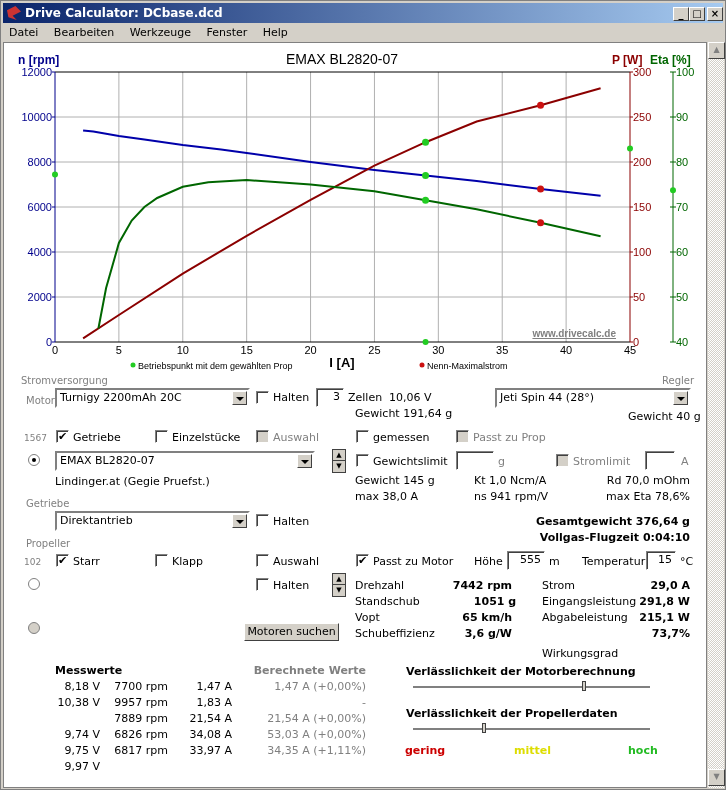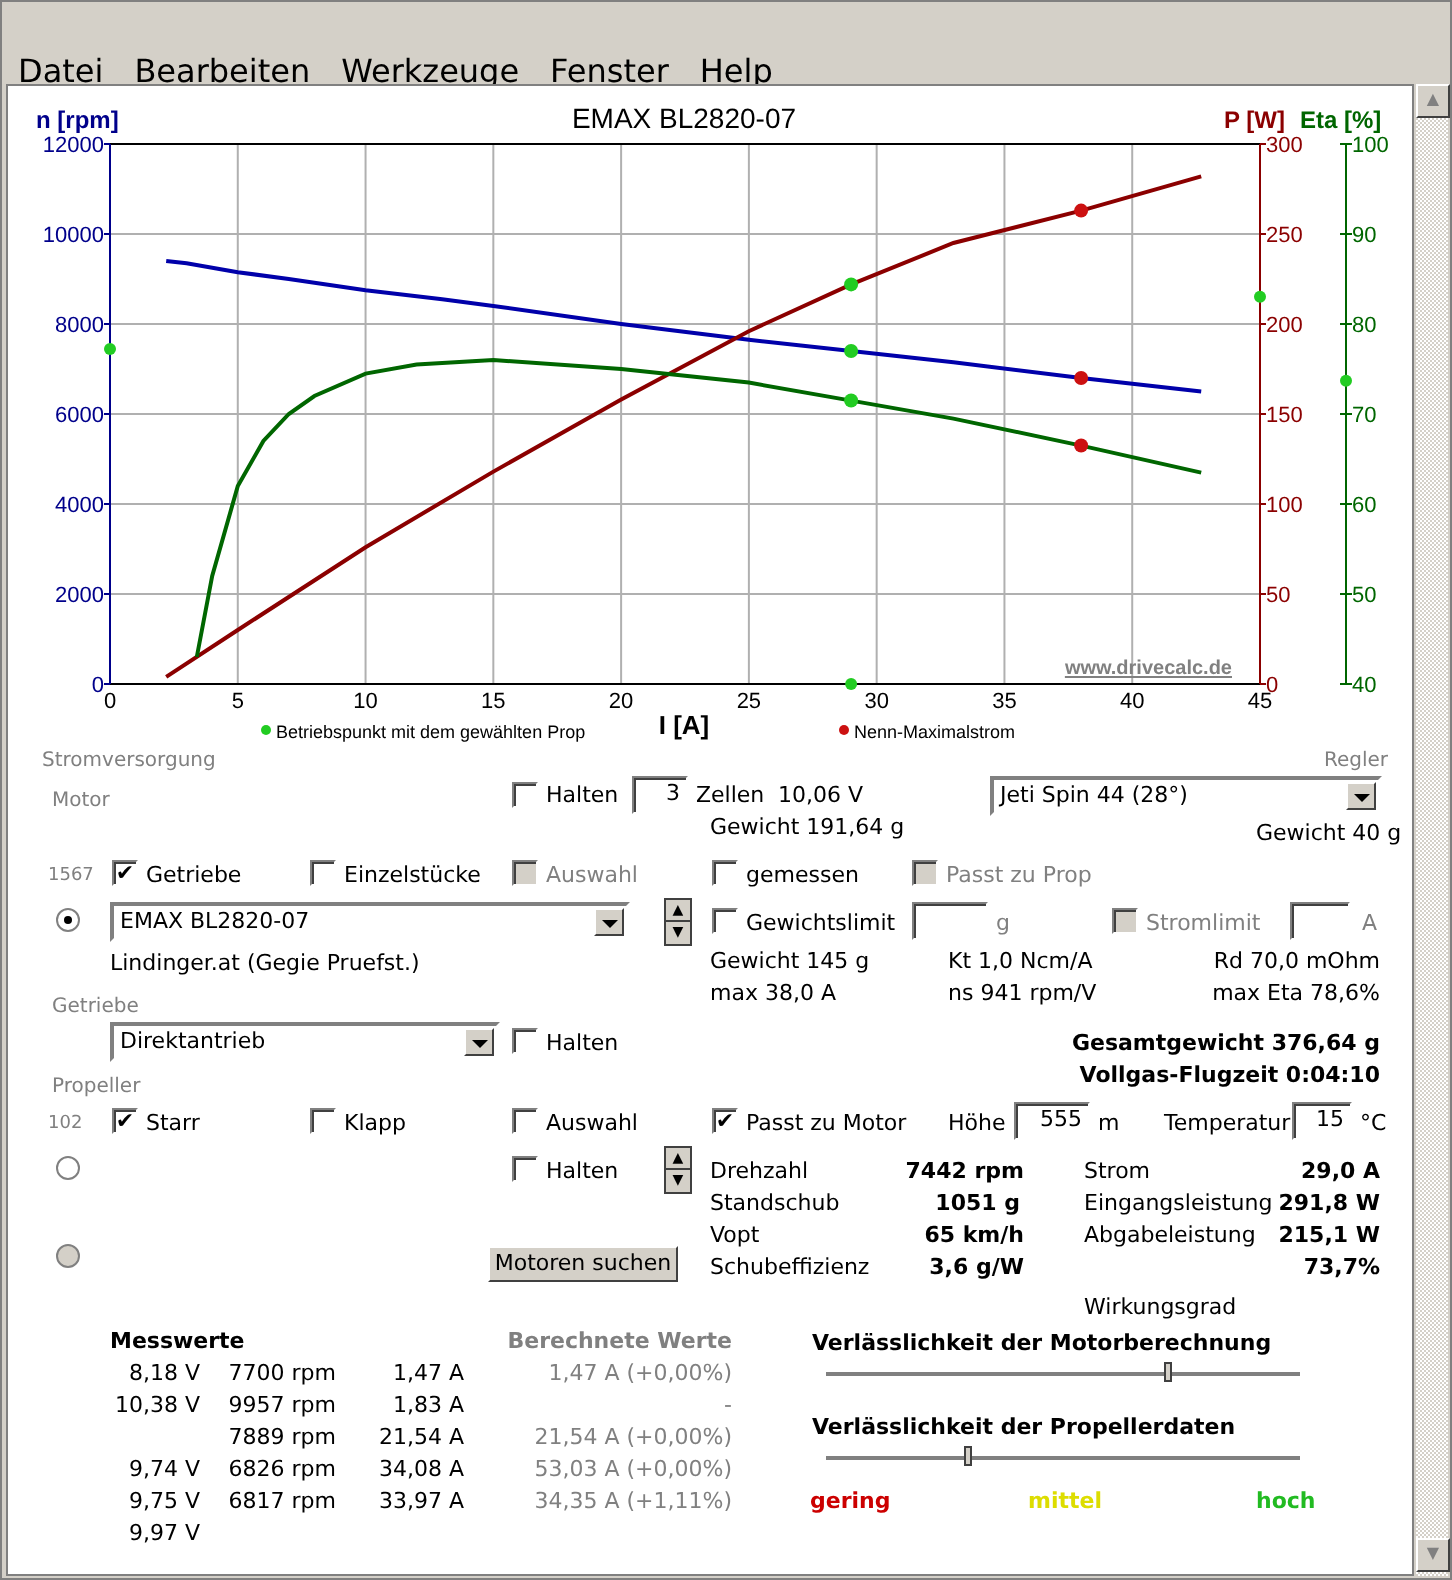--- a/index.html
+++ b/index.html
@@ -2,21 +2,21 @@
 <html><head>
 <meta charset="utf-8">
 <style>
   * { box-sizing: border-box; }
   body { margin:0; padding:0; width:726px; height:790px; overflow:hidden; background:#d4d0c8; font-family:"DejaVu Sans", sans-serif; font-size:11px; color:#000; }
   .win { position:absolute; left:0; top:0; width:726px; height:790px; background:#d4d0c8; border:1px solid #808080; }
   .titlebar { position:absolute; left:2px; top:2px; width:720px; height:20px; background:linear-gradient(to right,#0a246a,#a6caf0); color:#fff; font-weight:bold; font-size:12px; line-height:20px; padding-left:22px; }
   .title-icon { position:absolute; left:4px; top:3px; width:14px; height:14px; background:#c33; clip-path:polygon(0 30%,60% 0,100% 40%,40% 70%,70% 100%,10% 80%); }
   .tbtn { position:absolute; top:4px; width:16px; height:14px; background:#d4d0c8; border:1px solid; border-color:#fff #404040 #404040 #fff; color:#000; font-size:10px; line-height:11px; text-align:center; font-weight:bold; }
   .menubar { position:absolute; left:2px; top:22px; width:720px; height:19px; }
-  .menu-item { display:inline-block; padding:3px 6px 0 6px; font-size:16px; }
+  .menu-item { display:inline-block; padding:3px 6px 0 6px; font-size:11px; }
   .client { position:absolute; left:2px; top:41px; width:704px; height:746px; background:#fff; border:1px solid #808080; overflow:hidden; }
   .vscroll { position:absolute; left:706px; top:41px; width:17px; height:746px; background:repeating-conic-gradient(#d4d0c8 0 25%, #fff 0 50%) 0 0/2px 2px; border-left:1px solid #d4d0c8; }
   .sbtn { position:absolute; left:0; width:17px; height:17px; background:#d4d0c8; border:1px solid; border-color:#fff #404040 #404040 #fff; font-size:8px; text-align:center; line-height:14px; color:#808080; }
   .abs { position:absolute; white-space:nowrap; }
   .grey { color:#808080; }
   .sec-label { position:absolute; color:#808080; font-size:10px;text-align:center; }
   .combo { position:absolute; height:20px; background:#fff; border:2px inset #d4d0c8; border-style:solid; border-color:#808080 #fff #fff #808080; font-size:11px; line-height:16px; padding-left:3px; }
   .combo .arrow { position:absolute; right:1px; top:1px; width:15px; height:14px; background:#d4d0c8; border:1px solid; border-color:#fff #404040 #404040 #fff; }
   .combo .arrow:after { content:""; position:absolute; left:3px; top:5px; border-left:4px solid transparent; border-right:4px solid transparent; border-top:4px solid #000; }
   .cb { position:absolute; width:13px; height:13px; background:#fff; border:1px solid; border-color:#808080 #fff #fff #808080; box-shadow:inset 1px 1px 0 #404040; font-size:11px; line-height:11px; text-align:center; font-weight:bold; }
@@ -30,20 +30,27 @@
   .btn { position:absolute; height:18px; background:#d4d0c8; border:1px solid; border-color:#fff #404040 #404040 #fff; text-align:center; line-height:15px; font-size:11px; }
   .bold { font-weight:bold; }
   .right { text-align:right; }
   .slider-track { position:absolute; height:3px; background:#808080; border-bottom:1px solid #fff; }
   .slider-thumb { position:absolute; width:4px; height:10px; background:#d4d0c8; border:1px solid #404040; }
 </style>
 </head>
 <body>
 
 <div class="win">
+  <div class="titlebar">
+    <span class="title-icon"></span>
+    <span>Drive Calculator: DCbase.dcd</span>
+    <span class="tbtn" style="left:670px">_</span>
+    <span class="tbtn" style="left:686px">□</span>
+    <span class="tbtn" style="left:704px">×</span>
+  </div>
 
   <div class="menubar">
     <span class="menu-item">Datei</span>
     <span class="menu-item">Bearbeiten</span>
     <span class="menu-item">Werkzeuge</span>
     <span class="menu-item">Fenster</span>
     <span class="menu-item">Help</span>
   </div>
 
   <div class="client">
@@ -138,20 +145,23 @@
         <circle cx="536.5555555555555" cy="62.29999999999998" r="3.5" fill="#cc1111"></circle>
         <circle cx="421.5555555555556" cy="157.25" r="3.5" fill="#22cc22"></circle>
         <circle cx="536.5555555555555" cy="179.75" r="3.5" fill="#cc1111"></circle>
         <circle cx="51" cy="131.555" r="3" fill="#22cc22"></circle>
         <circle cx="626" cy="105.41" r="3" fill="#22cc22"></circle>
         <circle cx="669" cy="147.34999999999997" r="3" fill="#22cc22"></circle>
         <circle cx="421.5555555555556" cy="299" r="3" fill="#22cc22"></circle>
       </svg>
 
     <span class="sec-label" style="left:17px;top:332px">Stromversorgung</span>
+    <div class="combo" style="left:51px;top:345px;width:195px">
+      <span>Turnigy 2200mAh 20C</span><span class="arrow"></span>
+    </div>
     <div class="cb" style="left:252px;top:348px"></div>
     <span class="abs" style="left:269px;top:348px">Halten</span>
     <div class="tb" style="left:312px;top:345px;width:28px">3</div>
     <span class="abs" style="left:344px;top:348px">Zellen</span>
     <span class="abs" style="left:385px;top:348px">10,06 V</span>
     <span class="abs" style="left:351px;top:364px">Gewicht 191,64 g</span>
 
     <span class="sec-label" style="left:658px;top:332px">Regler</span>
     <div class="combo" style="left:491px;top:345px;width:196px">
       <span>Jeti Spin 44 (28°)</span><span class="arrow"></span>
@@ -230,21 +240,21 @@
         <div style="border:none">▼</div>
       </div>
 
     <div class="radio dis" style="left:24px;top:579px"></div>
     <div class="btn" style="left:240px;top:580px;width:95px">Motoren suchen</div>
 
     <div id="results">
         <span class="abs" style="left: 351px; top: 536px;">Drehzahl</span>
         <span class="abs bold right" style="left: 430px; width: 78px; top: 536px;">7442 rpm</span>
         <span class="abs" style="left: 351px; top: 552px;">Standschub</span>
-        <span class="abs bold right" style="left: 428px; width: 78px; top: 552px;">1051 g</span>
+        <span class="abs bold right" style="left: 452px; width: 78px; top: 552px; text-align: center;">1051 g</span>
         <span class="abs" style="left: 351px; top: 568px;">Vopt</span>
         <span class="abs bold right" style="left: 430px; width: 78px; top: 568px;">65 km/h</span>
         <span class="abs" style="left: 351px; top: 584px;">Schubeffizienz</span>
         <span class="abs bold right" style="left: 430px; width: 78px; top: 584px;">3,6 g/W</span>
         <span class="abs" style="left: 538px; top: 536px;">Strom</span>
         <span class="abs bold right" style="left: 606px; width: 80px; top: 536px;">29,0 A</span>
         <span class="abs" style="left: 538px; top: 552px;">Eingangsleistung</span>
         <span class="abs bold right" style="left: 606px; width: 80px; top: 552px;">291,8 W</span>
         <span class="abs" style="left: 538px; top: 568px;">Abgabeleistung</span>
         <span class="abs bold right" style="left: 606px; width: 80px; top: 568px;">215,1 W</span>

